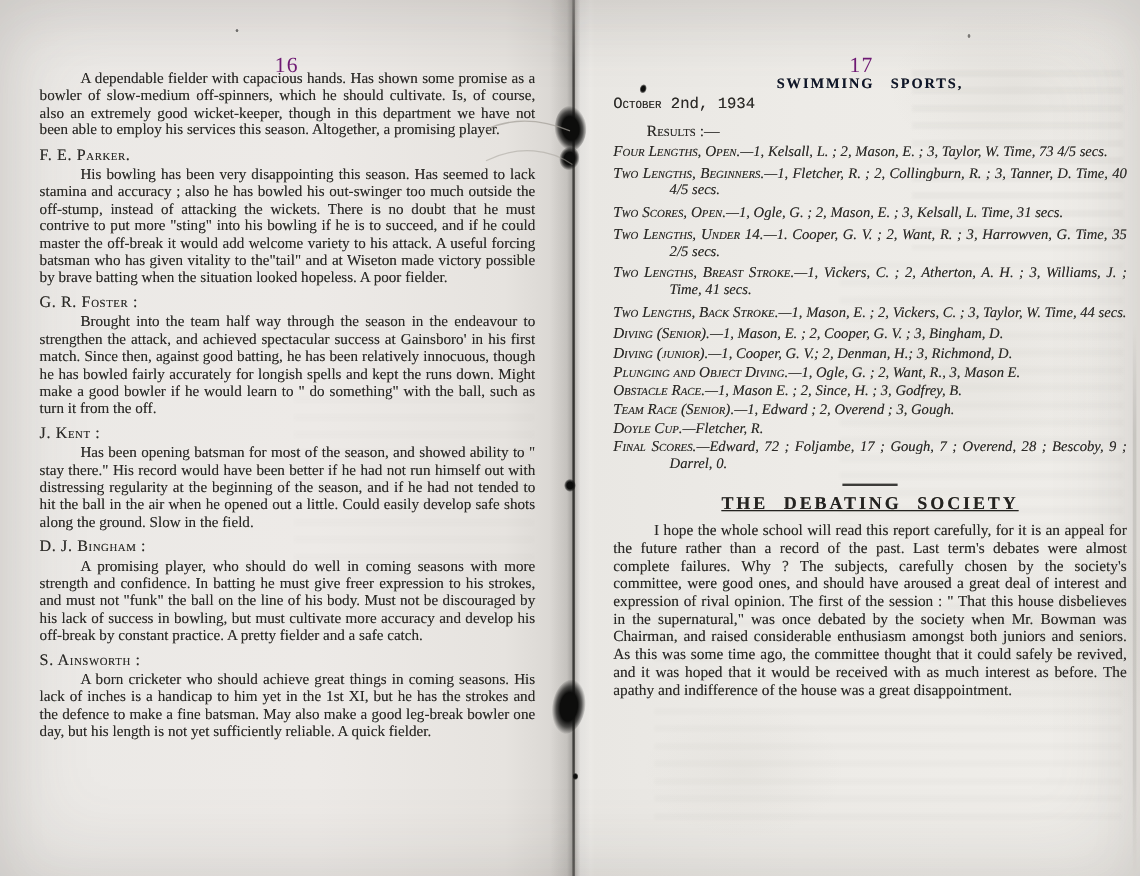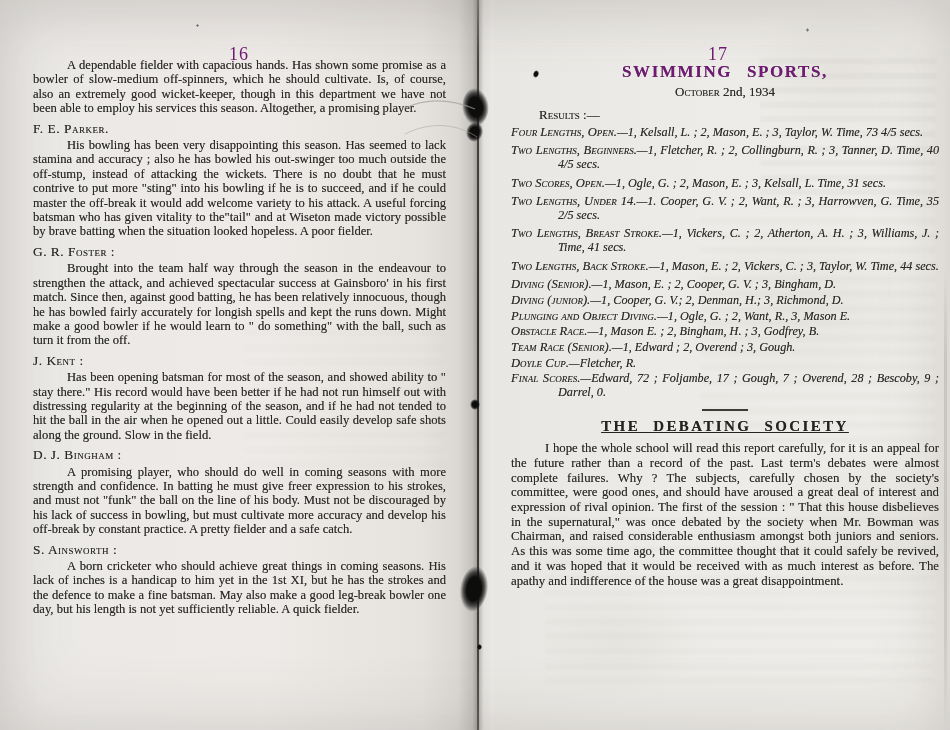--- a/index.html
+++ b/index.html
@@ -55,22 +55,22 @@
   
   .pgnum{position:absolute;top:44px;width:34px;text-align:center;font-size:18px;letter-spacing:1px;color:#701a75;}
   .pg16{left:222px;} .pg17{left:701px;}
   .left-content{position:absolute;left:33px;top:58px;width:413px;
     font-size:12.6px;line-height:14.4px;text-align:justify;
     text-shadow:0 0 .4px rgba(43,42,39,.55);}
   .para{margin:0;text-indent:34px;}
   .shead{font-variant:small-caps;font-size:13.4px;letter-spacing:.5px;margin:6px 0 2px 0;text-indent:0;}
   .right-content{position:absolute;left:511px;top:58px;width:428px;
     text-shadow:0 0 .4px rgba(43,42,39,.55);}
-  .sw-title{text-align:center;font-weight:bold;font-size:17px;letter-spacing:1.6px;word-spacing:9px;margin:4px 0 2px 0;color:#701a75;}
-  .sw-date{text-align:center;font-size:13px;margin:1px 0 7px 0;}
+  .sw-title{text-align:center;font-weight:bold;font-size:12px;letter-spacing:1.6px;word-spacing:9px;margin:4px 0 2px 0;color:#0f172a;}
+  .sw-date{font-size:13px;margin:1px 0 7px 0;font-family:Liberation Mono, monospace;}
   .sc{font-variant:small-caps;}
   .results-label{font-variant:small-caps;font-size:13px;margin:0 0 3px 28px;}
   .result{font-size:12.2px;line-height:13.9px;padding-left:47px;text-indent:-47px;margin:0 0 4.5px 0;text-align:justify;font-style:italic;}
   .result.tight{margin-bottom:1.8px;}
   .result .sc{font-size:12.6px;}
   .rule{width:46px;height:0;border-top:2px solid #3d3c39;margin:9px auto 7px auto;}
   .deb-title{text-align:center;font-weight:bold;font-size:15px;letter-spacing:2.4px;word-spacing:7px;margin:0 0 6px 0;color:#242320;text-decoration:underline;}
   .deb-body{font-size:12.8px;line-height:14.7px;text-align:justify;text-indent:34px;margin:0;}
 </style>
 </head>
@@ -122,21 +122,21 @@
 
   <p class="result"><span class="sc">Four Lengths, Open.</span><span>—1, Kelsall, L. ; 2, Mason, E. ; 3, Taylor, W. Time, 73 4/5 secs.</span></p>
   <p class="result"><span class="sc">Two Lengths, Beginners.</span><span>—1, Fletcher, R. ; 2, Collingburn, R. ; 3, Tanner, D. Time, 40 4/5 secs.</span></p>
   <p class="result"><span class="sc">Two Scores, Open.</span><span>—1, Ogle, G. ; 2, Mason, E. ; 3, Kelsall, L. Time, 31 secs.</span></p>
   <p class="result"><span class="sc">Two Lengths, Under 14.</span><span>—1. Cooper, G. V. ; 2, Want, R. ; 3, Harrowven, G. Time, 35 2/5 secs.</span></p>
   <p class="result"><span class="sc">Two Lengths, Breast Stroke.</span><span>—1, Vickers, C. ; 2, Atherton, A. H. ; 3, Williams, J. ; Time, 41 secs.</span></p>
   <p class="result"><span class="sc">Two Lengths, Back Stroke.</span><span>—1, Mason, E. ; 2, Vickers, C. ; 3, Taylor, W. Time, 44 secs.</span></p>
   <p class="result tight"><span class="sc">Diving (Senior).</span><span>—1, Mason, E. ; 2, Cooper, G. V. ; 3, Bingham, D.</span></p>
   <p class="result tight"><span class="sc">Diving (junior).</span><span>—1, Cooper, G. V.; 2, Denman, H.; 3, Richmond, D.</span></p>
   <p class="result tight"><span class="sc">Plunging and Object Diving.</span><span>—1, Ogle, G. ; 2, Want, R., 3, Mason E.</span></p>
-  <p class="result tight"><span class="sc">Obstacle Race.</span><span>—1, Mason E. ; 2, Bingham, H. ; 3, Godfrey, B.</span></p>
+  <p class="result tight"><span class="sc">Obstacle Race.</span><span>—1, Mason E. ; 2, Since, H. ; 3, Godfrey, B.</span></p>
   <p class="result tight"><span class="sc">Team Race (Senior).</span><span>—1, Edward ; 2, Overend ; 3, Gough.</span></p>
   <p class="result tight"><span class="sc">Doyle Cup.</span><span>—Fletcher, R.</span></p>
   <p class="result"><span class="sc">Final Scores.</span><span>—Edward, 72 ; Foljambe, 17 ; Gough, 7 ; Overend, 28 ; Bescoby, 9 ; Darrel, 0.</span></p>
 
   <div class="rule"></div>
   <p class="deb-title">THE DEBATING SOCIETY</p>
   <p class="deb-body">I hope the whole school will read this report carefully, for it is an appeal for the future rather than a record of the past. Last term's debates were almost complete failures. Why ? The subjects, carefully chosen by the society's committee, were good ones, and should have aroused a great deal of interest and expression of rival opinion. The first of the session : " That this house disbelieves in the supernatural," was once debated by the society when Mr. Bowman was Chairman, and raised considerable enthusiasm amongst both juniors and seniors. As this was some time ago, the committee thought that it could safely be revived, and it was hoped that it would be received with as much interest as before. The apathy and indifference of the house was a great disappointment.</p>
 </div>
 
 <div class="spine-shade"></div>

